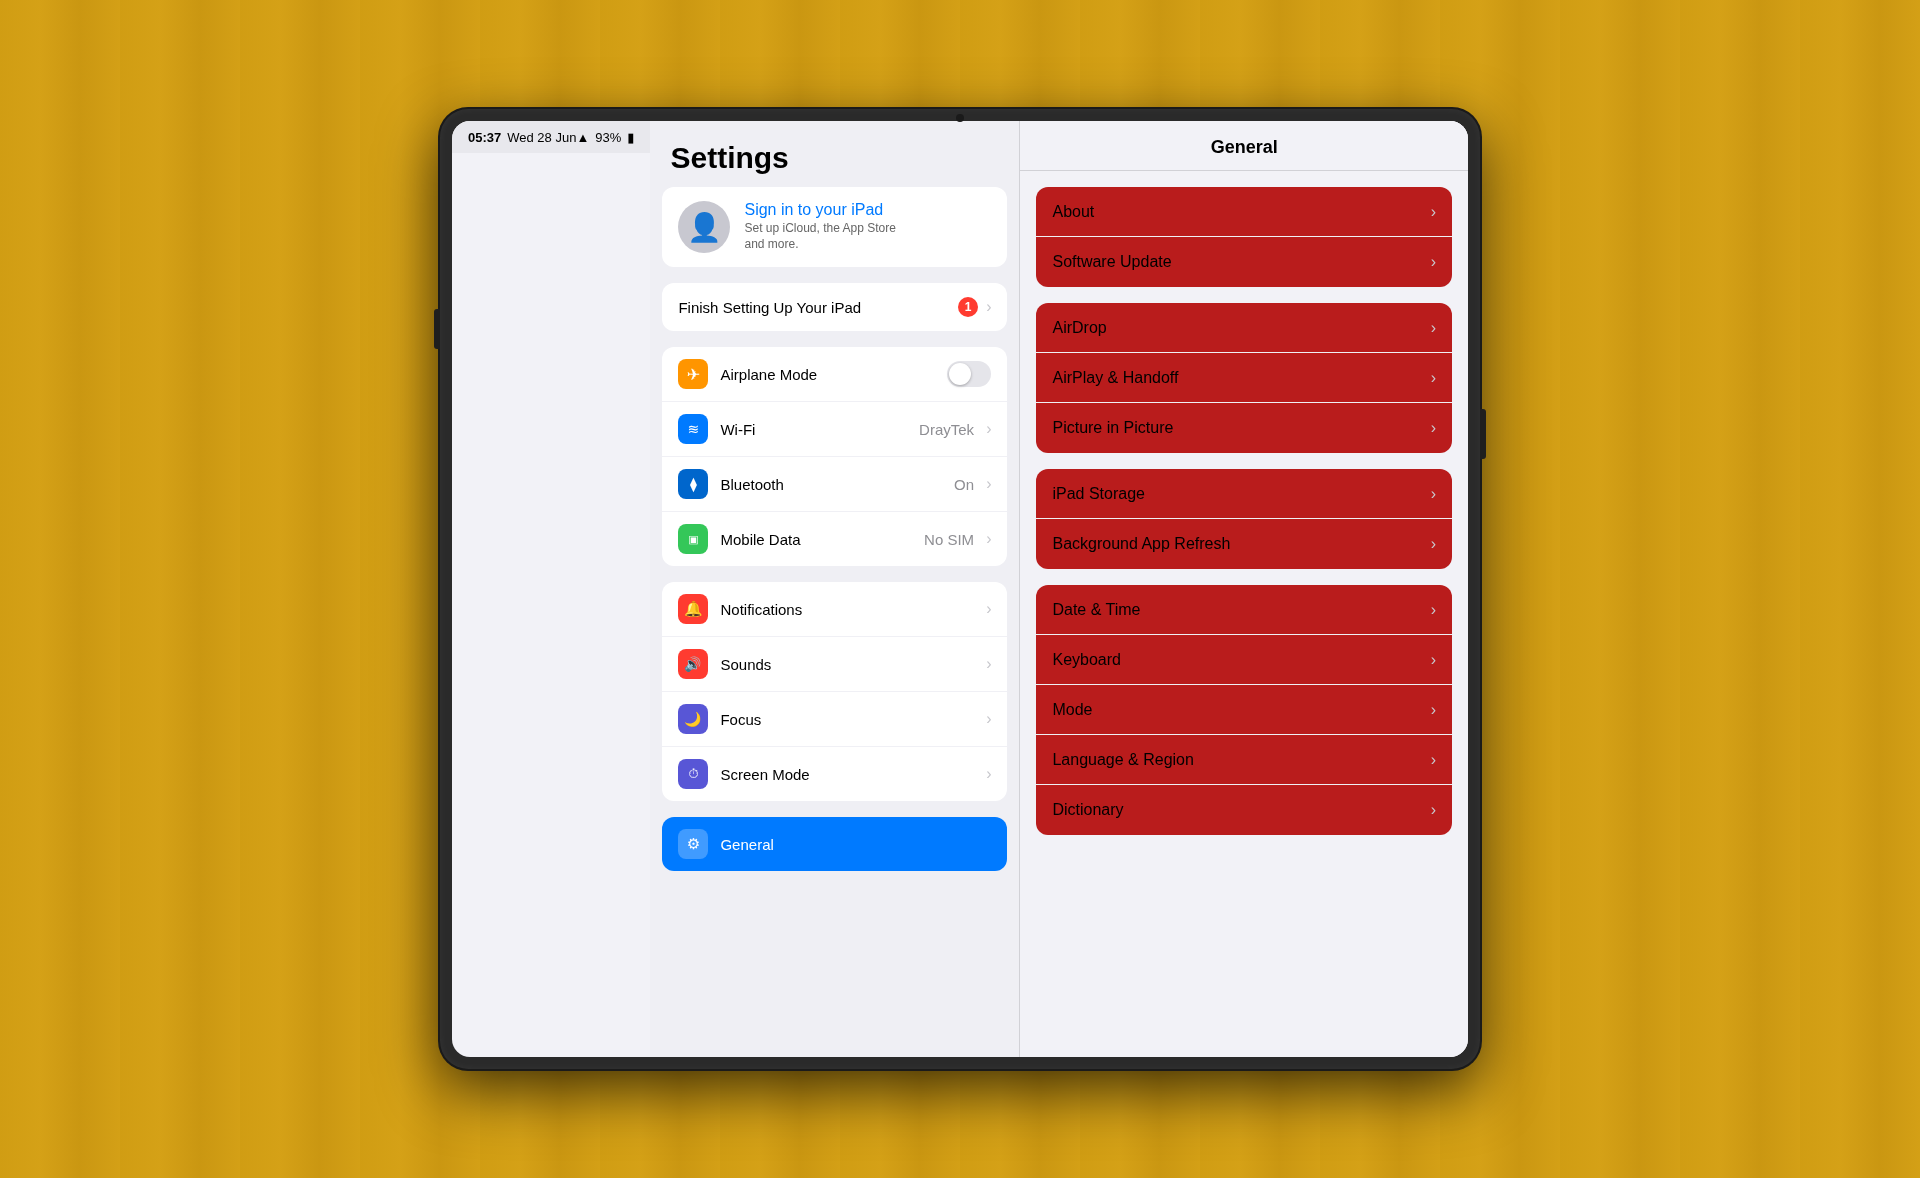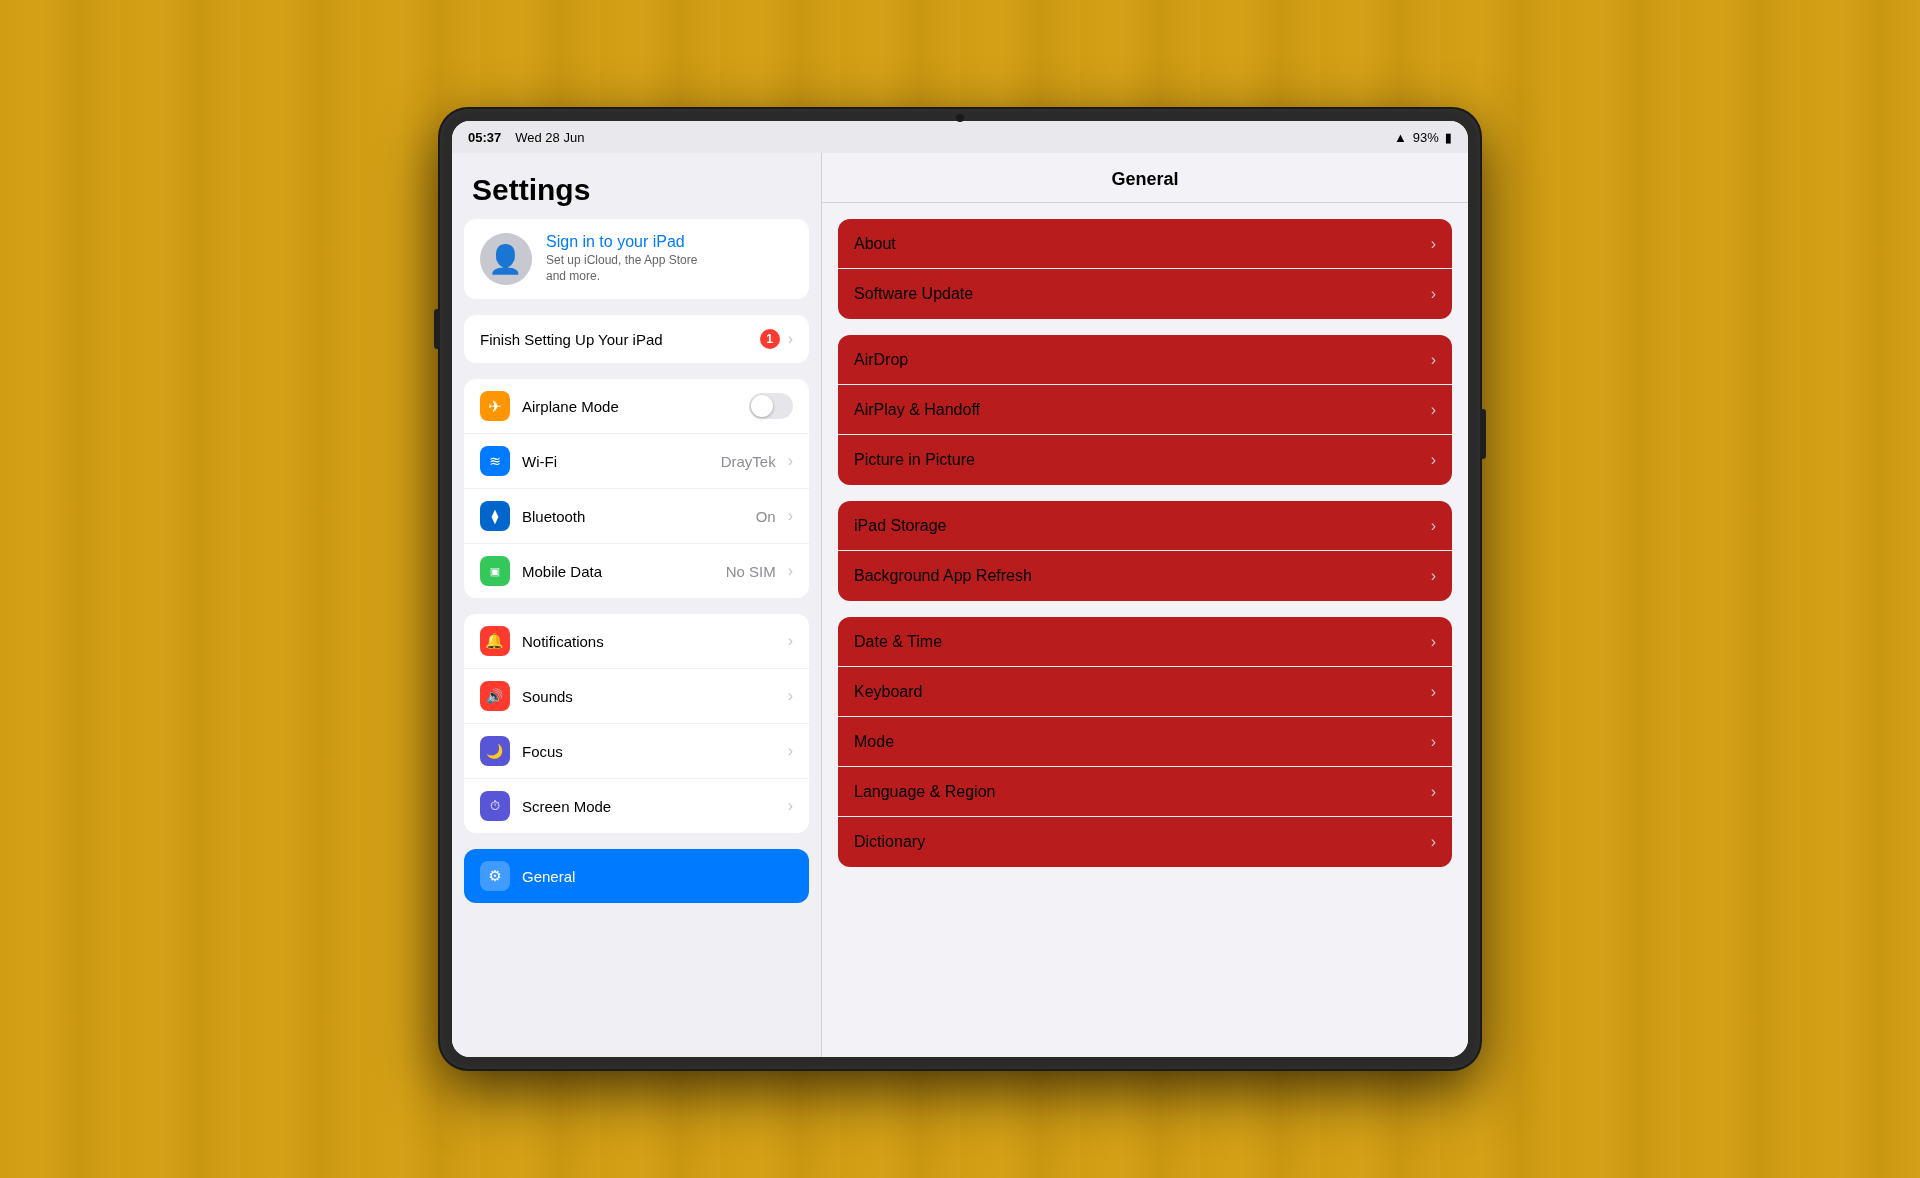--- a/index.html
+++ b/index.html
@@ -40,21 +40,21 @@
         inset 0 0 10px rgba(255,255,255,0.05);
     }
 
     .ipad-screen {
       width: 100%;
       height: 100%;
       background: #f2f2f7;
       border-radius: 18px;
       overflow: hidden;
       display: flex;
-      flex-direction: column;
+      flex-direction: row;
     }
 
     
     .status-bar {
       height: 32px;
       background: #e8e8ed;
       display: flex;
       align-items: center;
       justify-content: space-between;
       padding: 0 16px;
@@ -63,21 +63,21 @@
 
     .status-time {
       font-size: 13px;
       font-weight: 600;
       color: #000;
     }
 
     .status-date {
       font-size: 13px;
       color: #000;
-      margin-left: 8px;
+      margin-left: 0;
     }
 
     .status-right {
       display: flex;
       align-items: center;
       gap: 6px;
     }
 
     
     .content-area {

